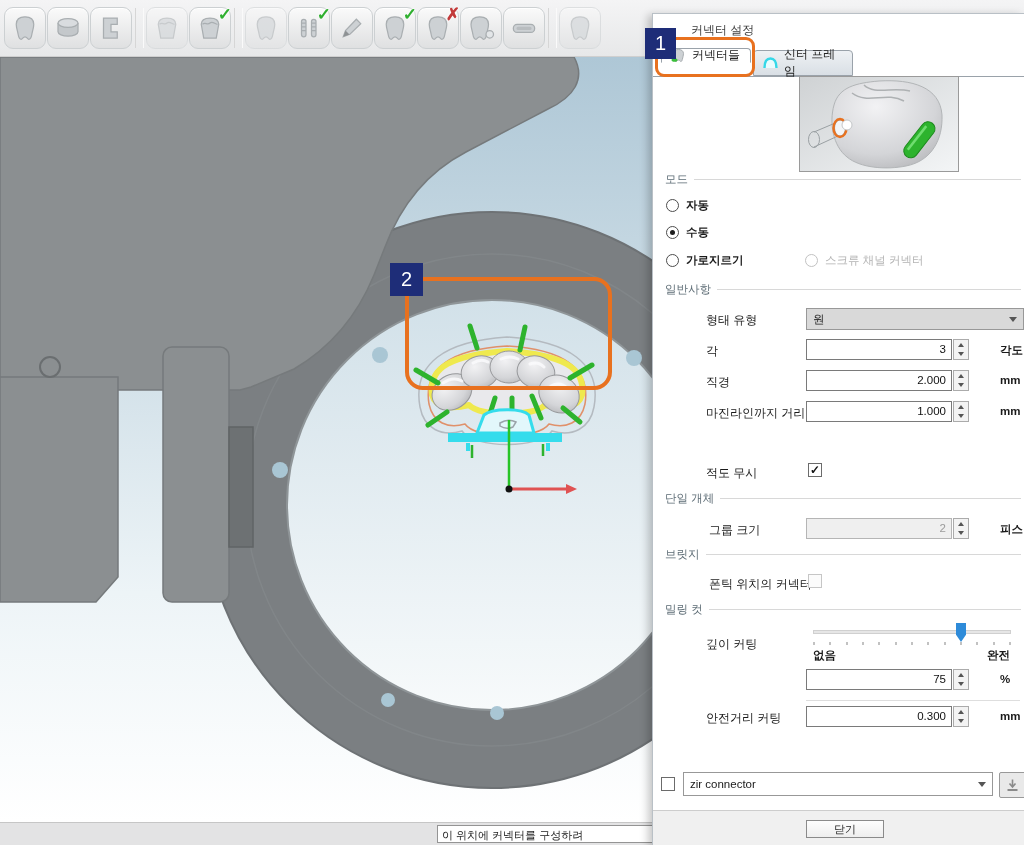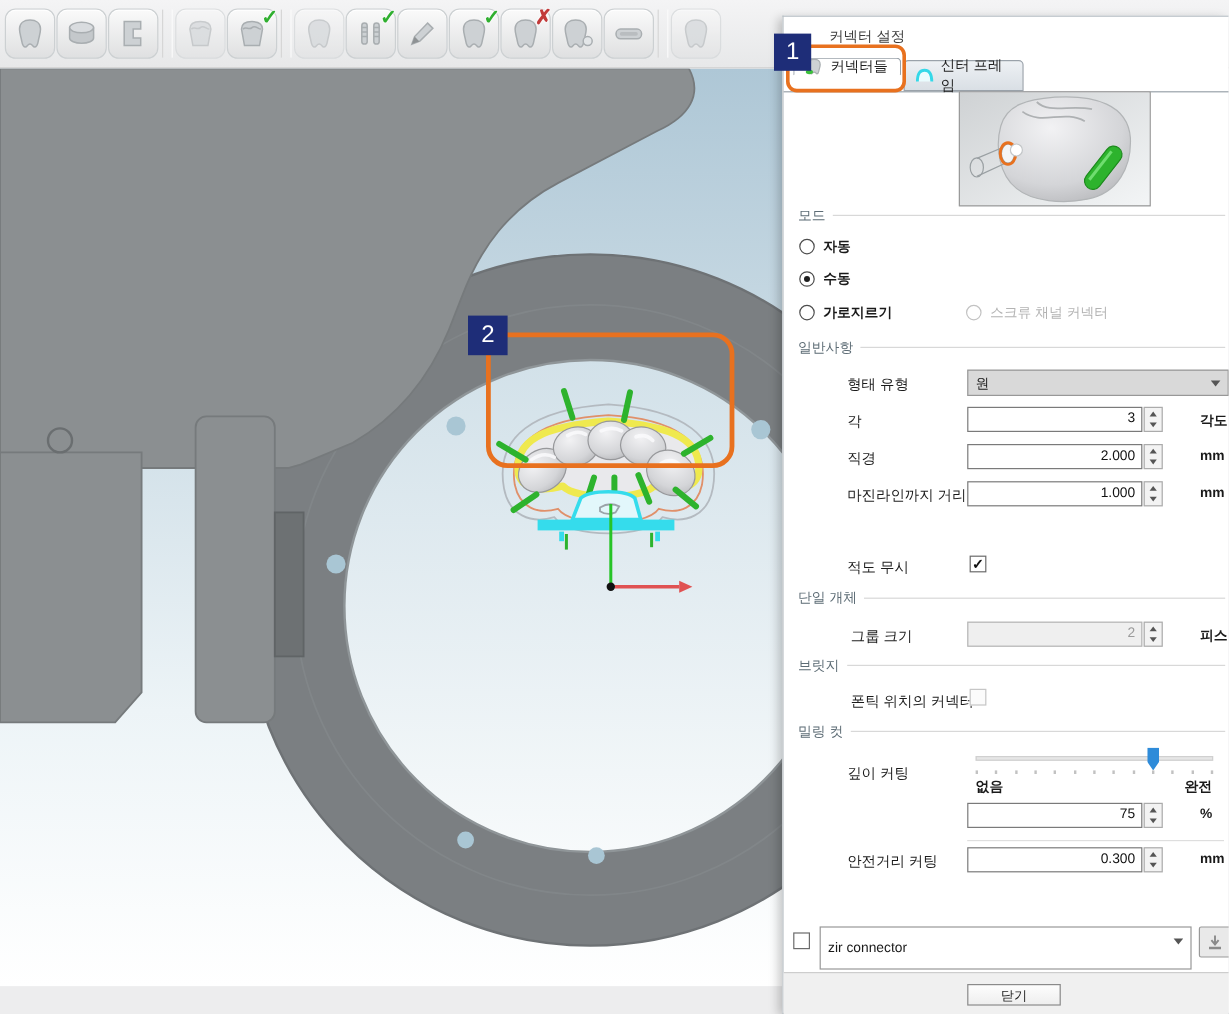--- a/index.html
+++ b/index.html
@@ -85,21 +85,21 @@
 
   .cb { position:absolute; width:14px; height:14px; border:1px solid #6b6b6b; background:#fff;
     font-size:12px; line-height:12px; text-align:center; color:#111; }
   .cb.on::after { content:"✓"; font-weight:bold; }
   .cb.dis { border-color:#c6c6c6; background:#fbfbfb; }
 
   .select { position:absolute; height:22px; border:1px solid #989898; font-size:11.5px; color:#1a1a1a;
     display:flex; align-items:center; padding-left:6px; }
   .select .chev { position:absolute; right:6px; top:8px; border:4px solid transparent; border-top:5px solid #555; }
   #shape-select { left:153px; width:218px; background:#d9d9d9; }
-  #profile-select { left:30px; width:310px; height:36px; background:#fff; }
+  #profile-select { left:30px; width:310px; height:24px; background:#fff; }
 
   
   #slider-track { position:absolute; left:160px; top:616px; width:198px; height:4px;
     background:#e6e6e6; border:1px solid #d0d0d0; }
   #slider-handle { position:absolute; top:-8px; width:10px; height:19px; background:#2e8bd9;
     clip-path:polygon(0 0,100% 0,100% 62%,50% 100%,0 62%); }
   #slider-ticks { position:absolute; left:160px; top:628px; width:198px; display:flex; justify-content:space-between; }
   #slider-ticks b { width:2px; height:3px; background:#c2c2c2; }
   #slider-min { position:absolute; left:160px; top:634px; font-size:11.5px; font-weight:bold; color:#1a1a1a; }
   #slider-max { position:absolute; right:14px; top:634px; font-size:11.5px; font-weight:bold; color:#1a1a1a; }
@@ -298,20 +298,23 @@
         <path d="M566,427 L577,432 L566,437 Z" fill="#e05252"></path>
         <circle cx="509" cy="432" r="3.5" fill="#111"></circle>
       </g>
     </svg>
 
   </div>
 
   <div id="vhighlight"></div>
   <div id="badge2">2</div>
 
+  <div id="statusbar">
+    <div id="statusmsg">이 위치에 커넥터를 구성하려</div>
+  </div>
 
   <div id="panel">
     <div id="panel-title">커넥터 설정</div>
 
     <div id="tab2" class="tab">
       <svg class="tabicon" viewBox="0 0 17 15">
         <path d="M2.5,12 C2.5,5 5,2.5 8.5,2.5 C12,2.5 14.5,5 14.5,12" fill="#eafcfe" stroke="#35d8e8" stroke-width="2.4"></path>
       </svg>
       <span>신터 프레임</span>
     </div>

